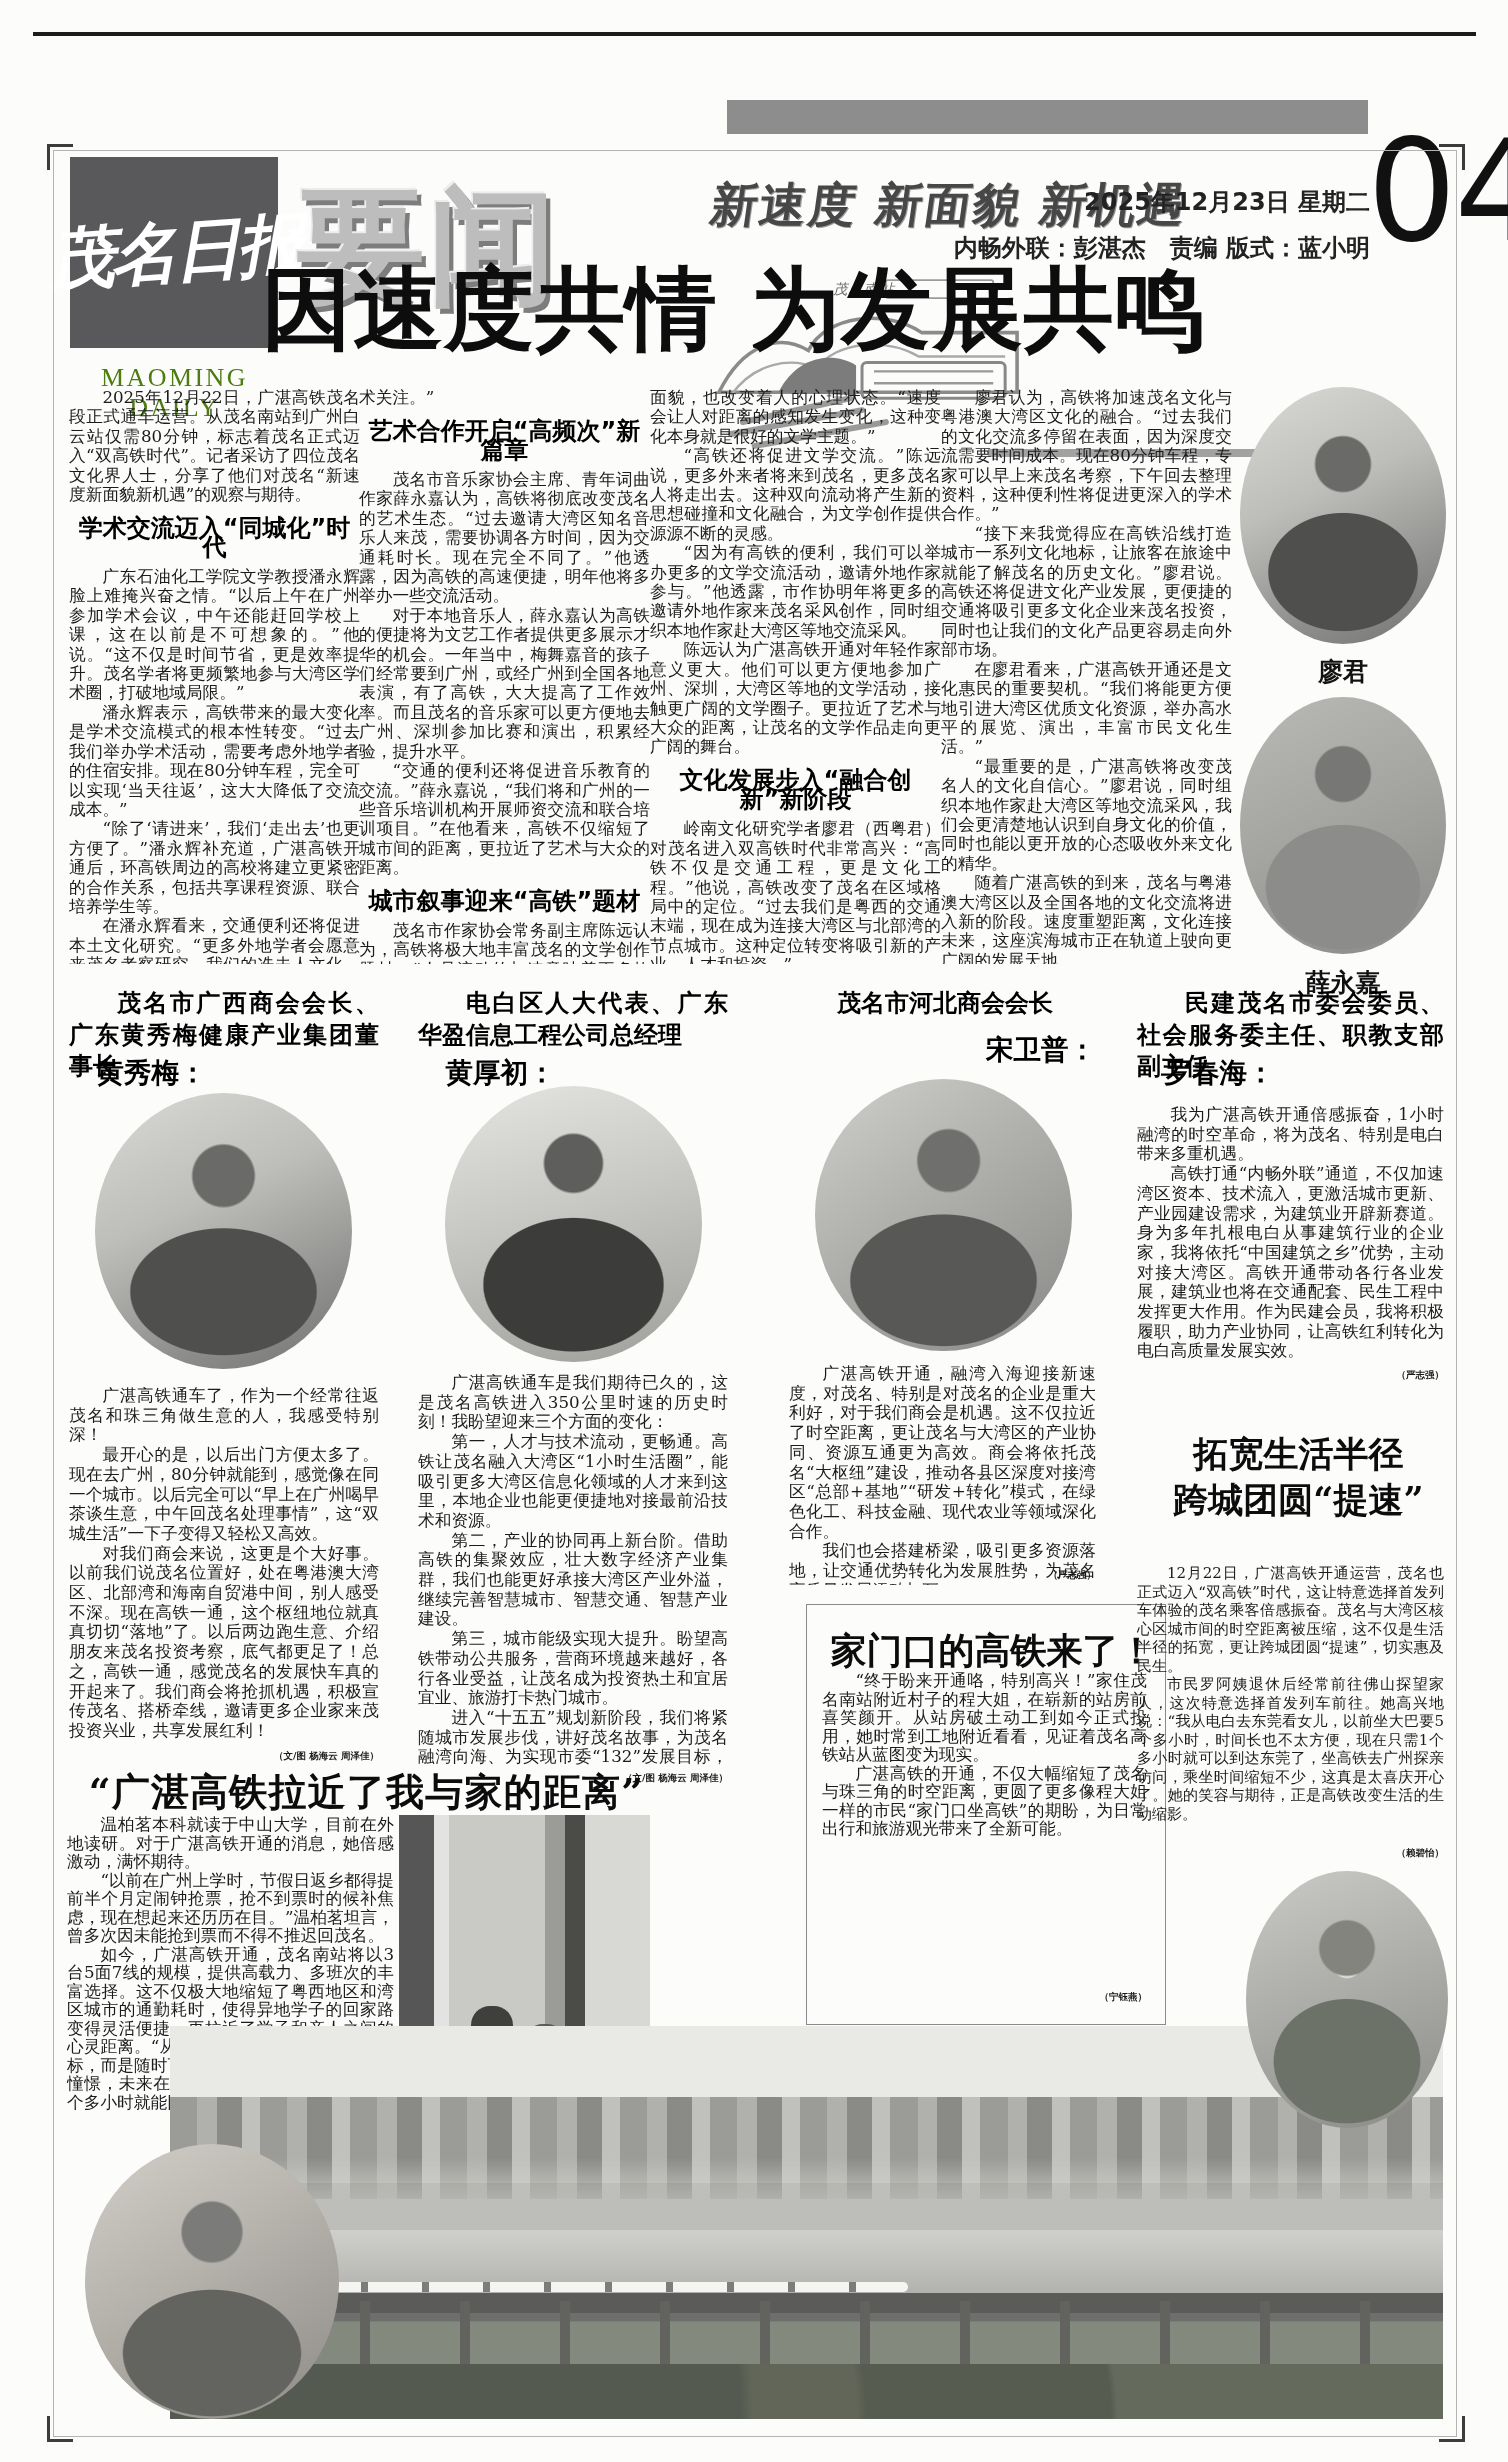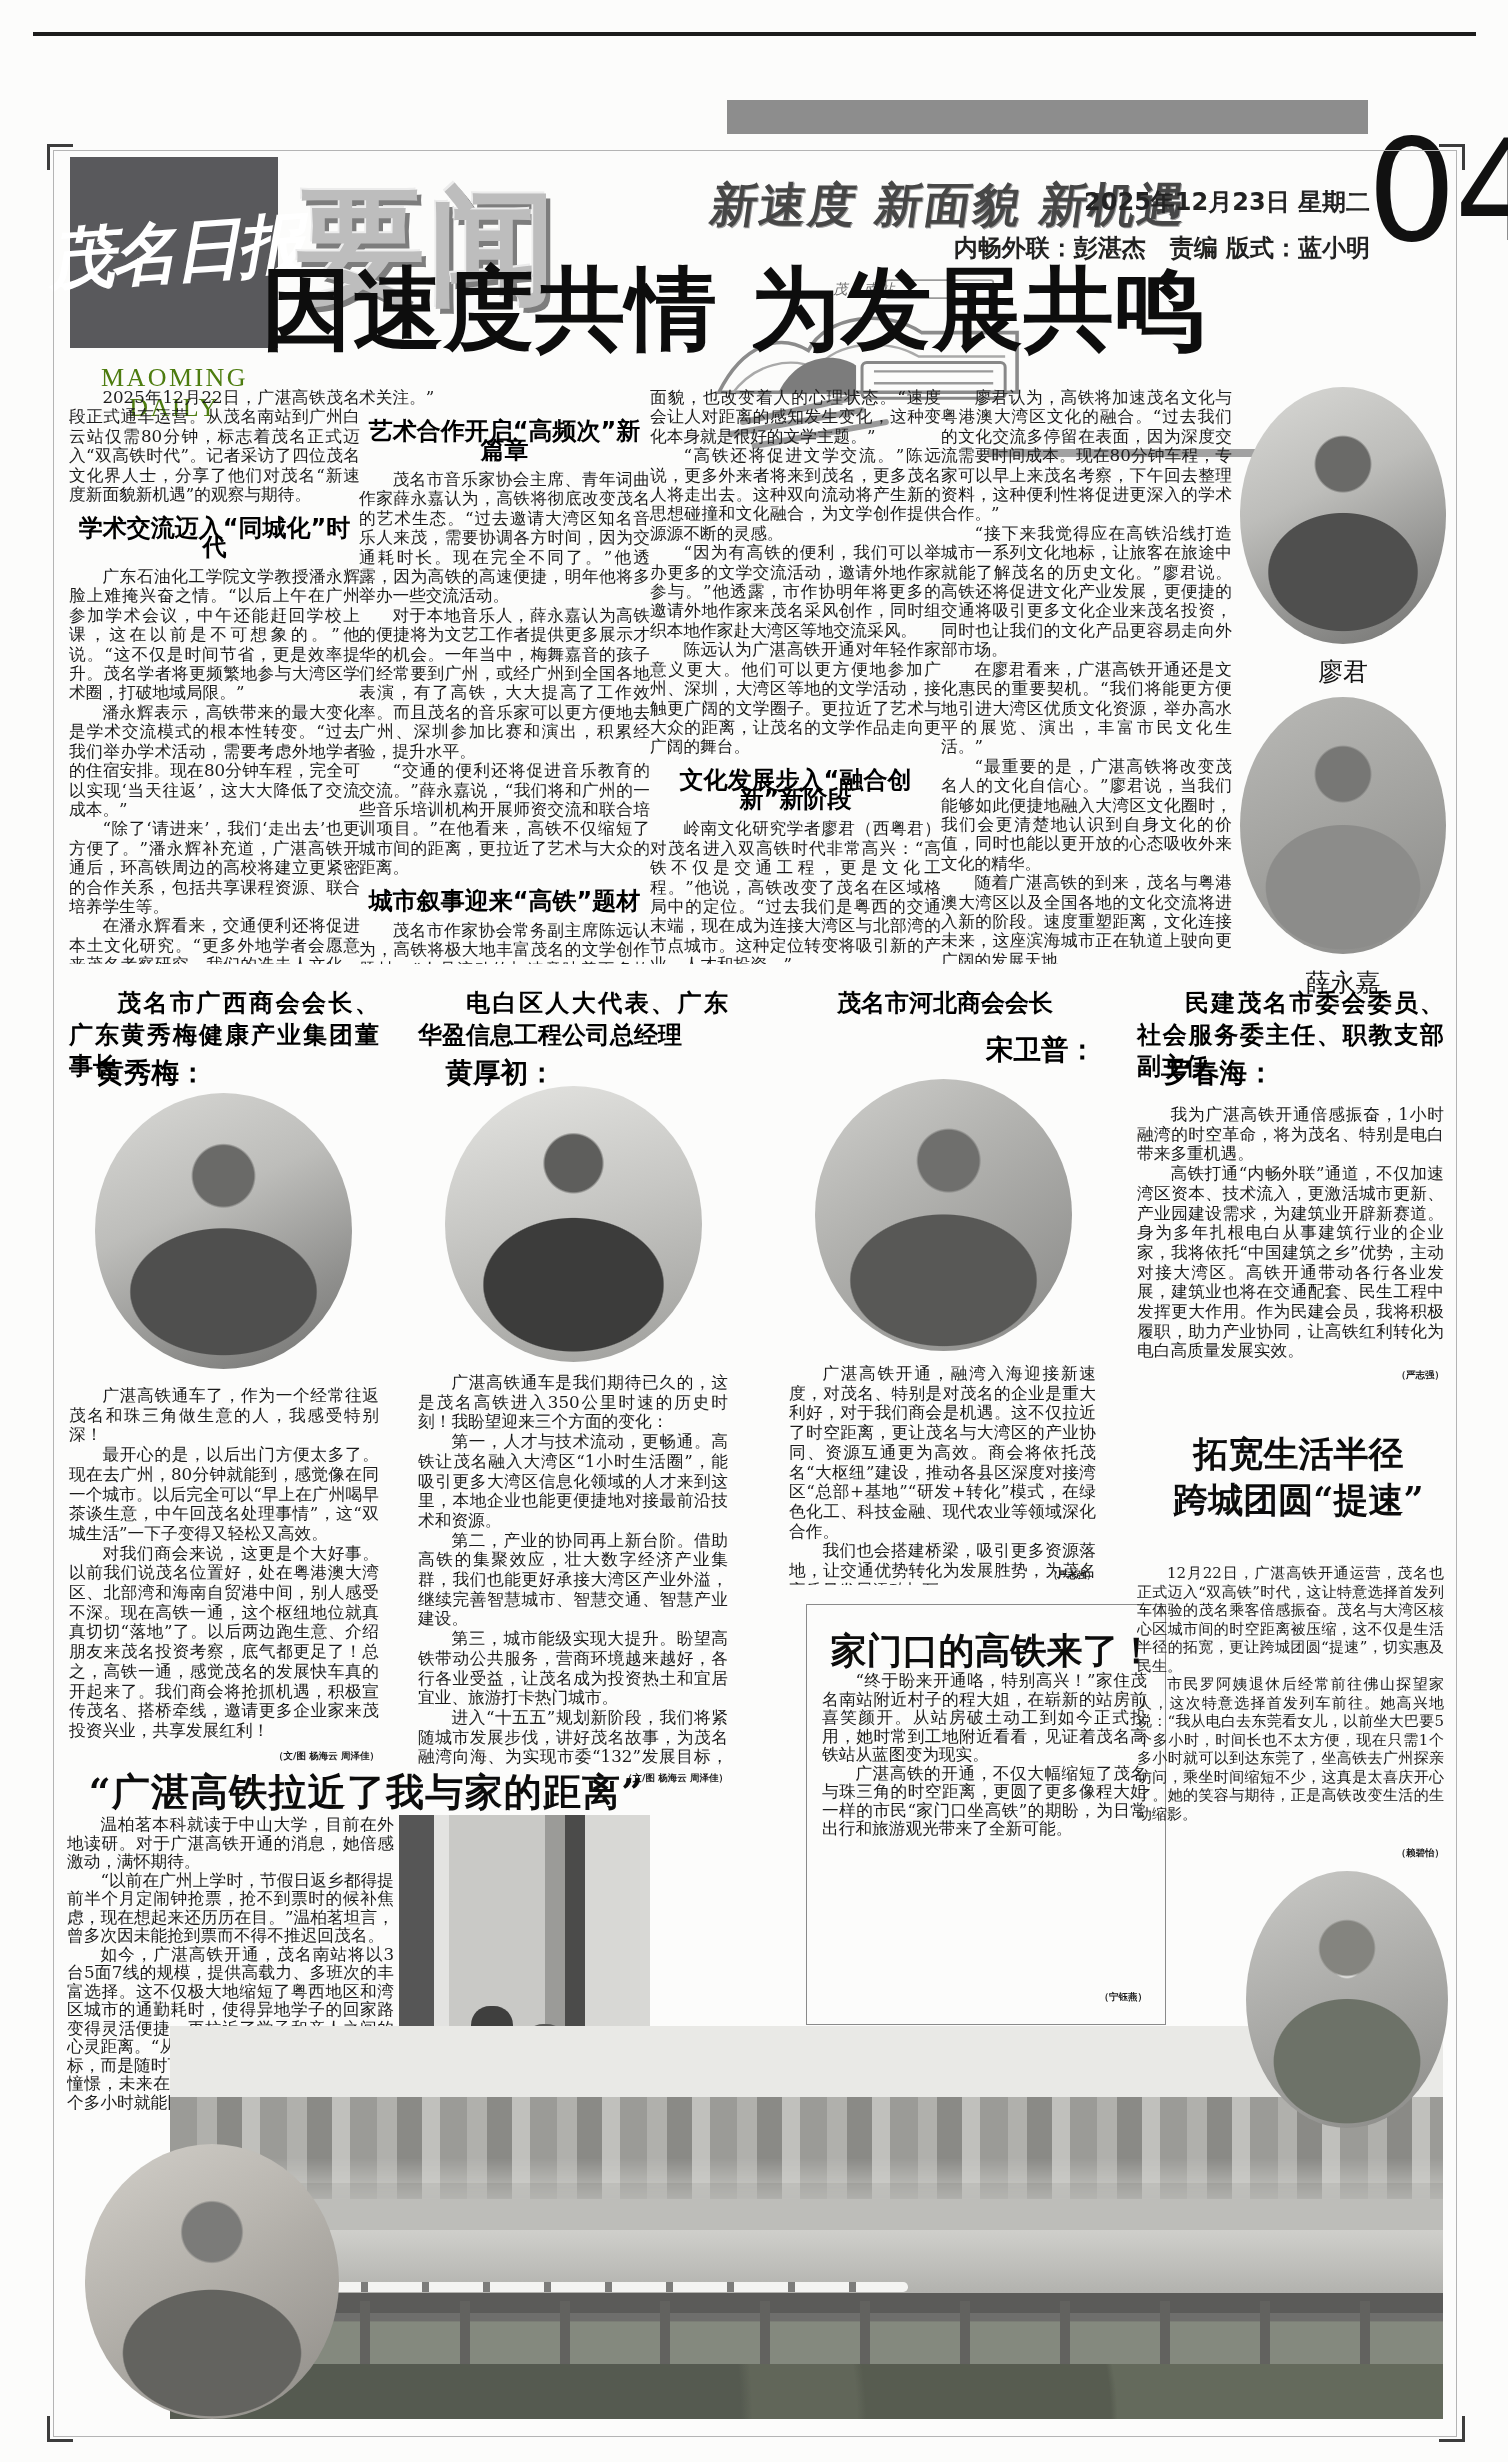--- a/index.html
+++ b/index.html
@@ -49,21 +49,21 @@
           text-align:center;margin:14.3px 0 9.5px;color:#000;}
   .byline{font-family:"DejaVu Sans",sans-serif;font-weight:bold;text-align:right;
           padding-right:0.3em;margin-top:3.6px;}
   
   .photo{position:absolute;overflow:hidden;background:#a6a6a4;}
   .oval{border-radius:50%;}
   .person{background:
       radial-gradient(circle at 50% 30%, #6a6a68 0 13%, rgba(0,0,0,0) 14%),
       radial-gradient(ellipse 60% 38% at 50% 72%, #4f4f4e 0 60%, rgba(0,0,0,0) 61%),
       linear-gradient(155deg,#d9d9d6 0%,#bdbdba 40%,#8f8f8d 75%,#737371 100%);}
-  .caption{position:absolute;text-align:center;font-size:25px;color:#111;}
+  .caption{position:absolute;text-align:center;font-size:25px;color:#111;font-weight:bold;}
   
   .boarding{background:
       linear-gradient(90deg,#565656 0 14%,#e3e3e1 14% 20%,#c9c9c6 20% 58%,#9b9b98 58% 66%,#4b4b4a 66% 74%,#d8d8d5 74% 100%);}
   .boarding .fig{position:absolute;bottom:36px;width:42px;height:131px;border-radius:19px 19px 4.8px 4.8px;background:#3f3f3e;}
   
   .panorama{background:linear-gradient(#e9e9e6 0 34%,#d4d4d0 34% 40%,#bdbdb9 40% 58%,#c6c6c2 58% 72%,#84897e 72% 100%);}
   .pan-city{position:absolute;left:0;top:18%;width:100%;height:26%;
       background:repeating-linear-gradient(90deg,#9b9b97 0 27.5px,#b0b0ac 27.5px 47px,#8a8a86 47px 72px,#c0c0bc 72px 90px);
       -webkit-mask-image:linear-gradient(#000 60%,rgba(0,0,0,.25));mask-image:linear-gradient(#000 60%,rgba(0,0,0,.25));}
   .pan-river{position:absolute;left:0;top:52%;width:100%;height:22%;
@@ -157,21 +157,21 @@
       <p class="para">“高铁还将促进文学交流。”陈远说，更多外来者将来到茂名，更多茂名人将走出去。这种双向流动将产生新的思想碰撞和文化融合，为文学创作提供源源不断的灵感。</p>
       <p class="para">“因为有高铁的便利，我们可以举办更多的文学交流活动，邀请外地作家参与。”他透露，市作协明年将更多的邀请外地作家来茂名采风创作，同时组织本地作家赴大湾区等地交流采风。</p>
       <p class="para">陈远认为广湛高铁开通对年轻作家意义更大。他们可以更方便地参加广州、深圳，大湾区等地的文学活动，接触更广阔的文学圈子。更拉近了艺术与大众的距离，让茂名的文学作品走向更广阔的舞台。</p>
       <div class="subhead">文化发展步入“融合创新”新阶段</div>
       <p class="para">岭南文化研究学者廖君（西粤君）对茂名进入双高铁时代非常高兴：“高铁不仅是交通工程，更是文化工程。”他说，高铁改变了茂名在区域格局中的定位。“过去我们是粤西的交通末端，现在成为连接大湾区与北部湾的节点城市。这种定位转变将吸引新的产业、人才和投资。”</p>
     </div>
   <div class="col col4">
       <p class="para">廖君认为，高铁将加速茂名文化与粤港澳大湾区文化的融合。“过去我们的文化交流多停留在表面，因为深度交流需要时间成本。现在80分钟车程，专家可以早上来茂名考察，下午回去整理资料，这种便利性将促进更深入的学术合作。”</p>
       <p class="para">“接下来我觉得应在高铁沿线打造城市一系列文化地标，让旅客在旅途中就能了解茂名的历史文化。”廖君说。高铁还将促进文化产业发展，更便捷的交通将吸引更多文化企业来茂名投资，同时也让我们的文化产品更容易走向外部市场。</p>
       <p class="para">在廖君看来，广湛高铁开通还是文化惠民的重要契机。“我们将能更方便地引进大湾区优质文化资源，举办高水平的展览、演出，丰富市民文化生活。”</p>
-      <p class="para">“最重要的是，广湛高铁将改变茂名人的文化自信心。”廖君说，当我们能够如此便捷地融入大湾区文化圈时，我们会更清楚地认识到自身文化的价值，同时也能以更开放的心态吸收外来文化的精华。</p>
+      <p class="para">“最重要的是，广湛高铁将改变茂名人的文化自信心。”廖君说，同时组织本地作家赴大湾区等地交流采风，我们会更清楚地认识到自身文化的价值，同时也能以更开放的心态吸收外来文化的精华。</p>
       <p class="para">随着广湛高铁的到来，茂名与粤港澳大湾区以及全国各地的文化交流将进入新的阶段。速度重塑距离，文化连接未来，这座滨海城市正在轨道上驶向更广阔的发展天地。</p>
     </div>
 
   <div class="photo oval person" style="left:1240px;top:387px;width:206px;height:257px;"></div>
   <div class="caption" style="left:1240px;top:655px;width:206px;">廖君</div>
   <div class="photo oval person" style="left:1240px;top:697px;width:206px;height:257px;background:
       radial-gradient(circle at 50% 30%, #777775 0 13%, rgba(0,0,0,0) 14%),
       radial-gradient(ellipse 62% 40% at 50% 74%, #8c8c8a 0 60%, rgba(0,0,0,0) 61%),
       linear-gradient(155deg,#b9b9b6 0%,#a3a3a0 50%,#8a8a88 100%);"></div>
   <div class="caption" style="left:1240px;top:966px;width:206px;">薛永嘉</div>

